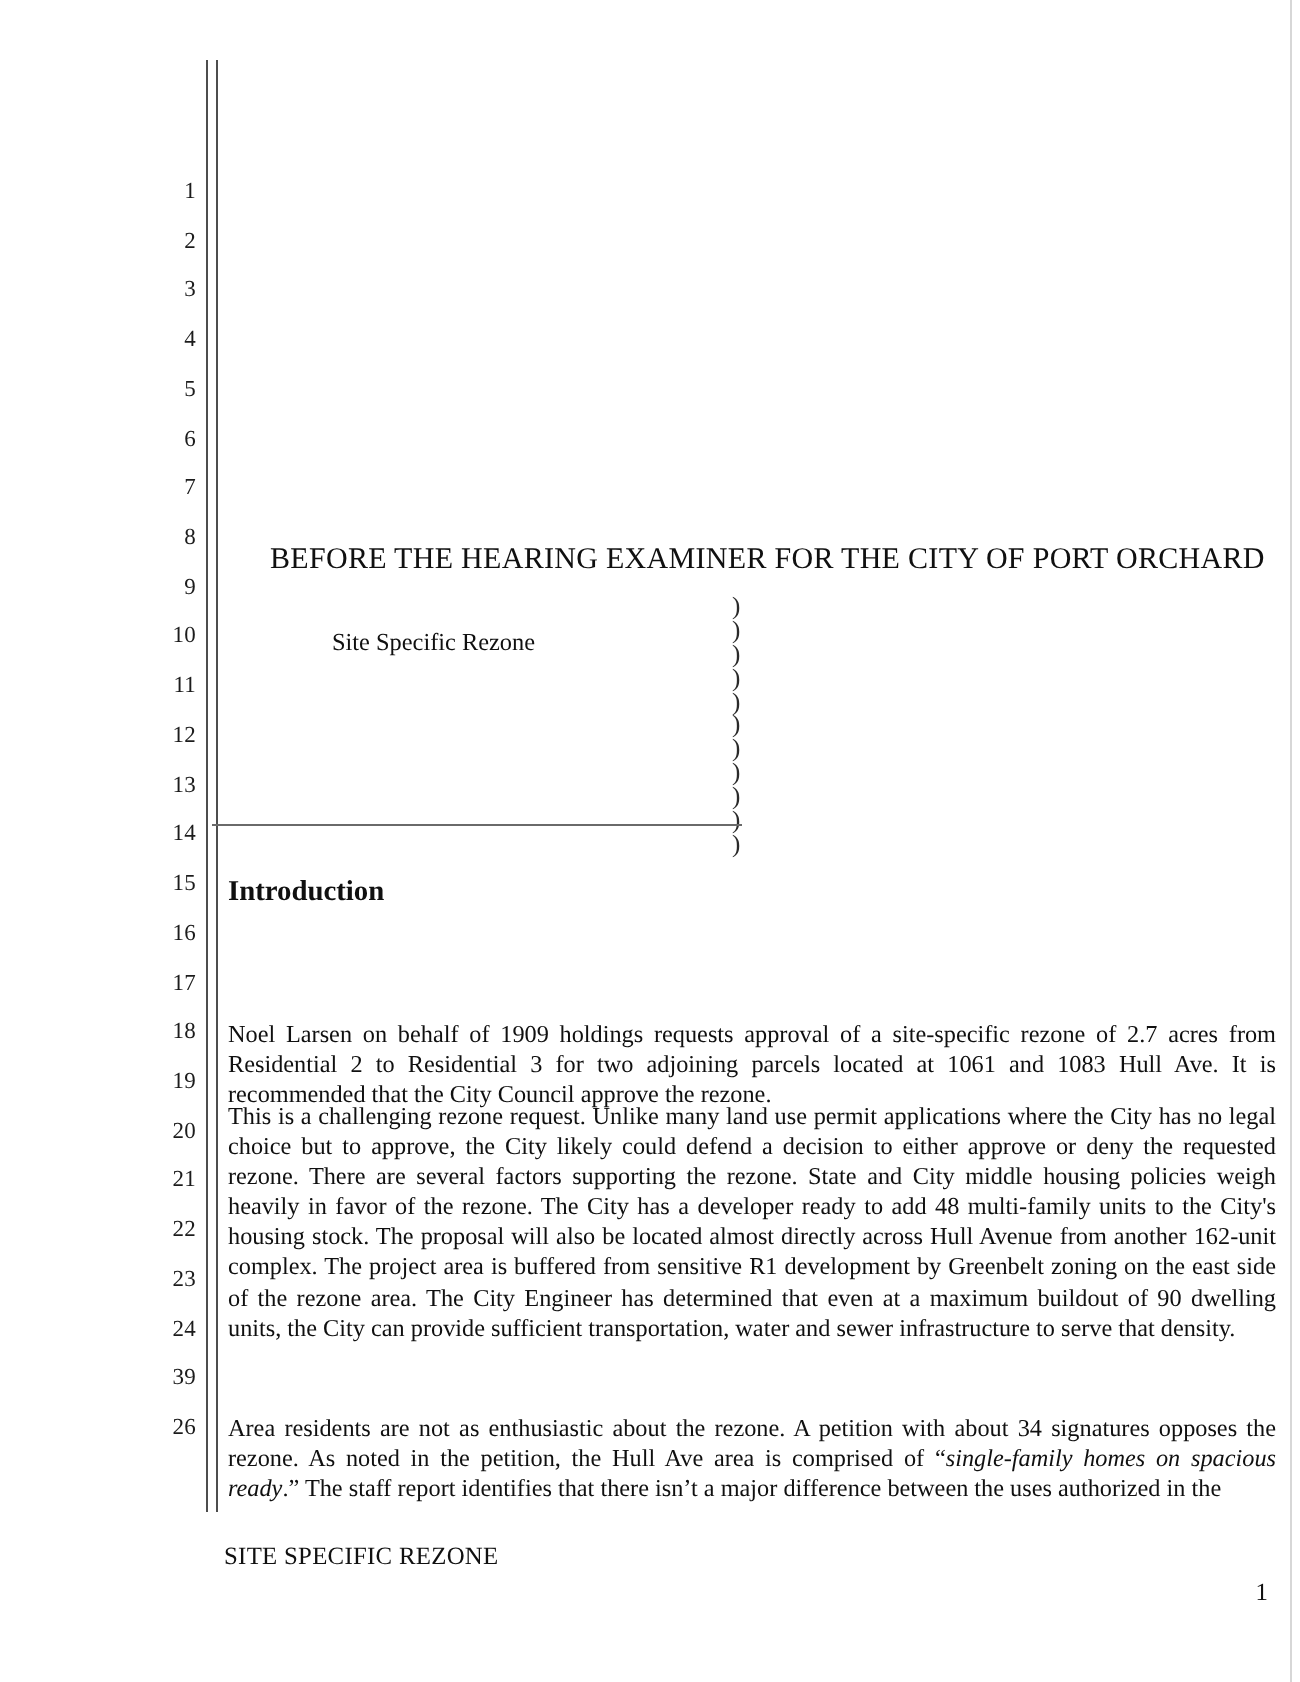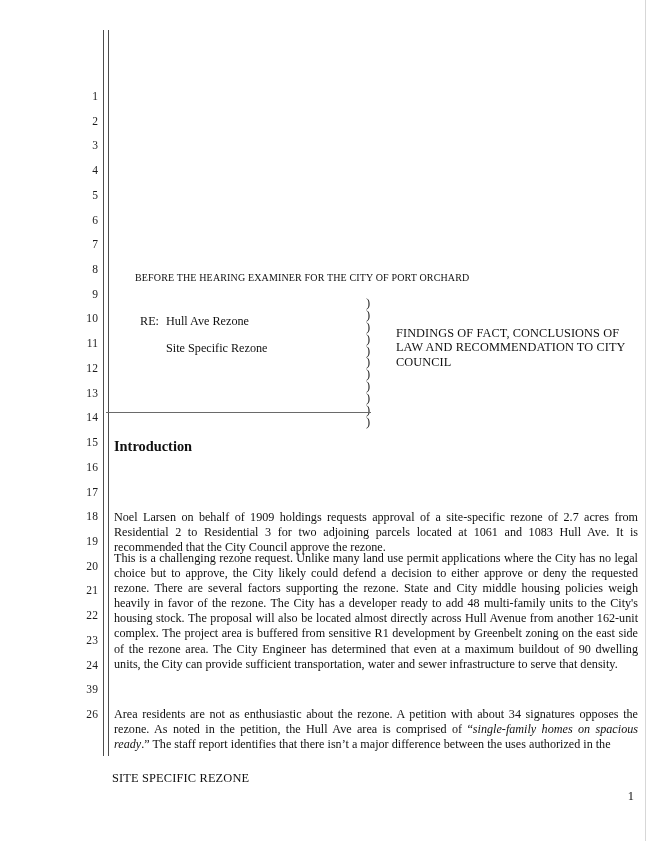--- a/index.html
+++ b/index.html
@@ -67,21 +67,21 @@
     left: 114px;
     top: 0;
     width: 524px;
   }
 
   
   #caption-title {
     position: absolute;
     left: 21px;
     top: 272px;
-    font-size: 10px;
+    font-size: 15px;
     letter-spacing: 0.15px;
     white-space: nowrap;
   }
 
   #caption-block {
     position: absolute;
     left: 0px;
     top: 298px;
     width: 524px;
     height: 116px;
@@ -218,43 +218,39 @@
       <div>26</div>
     </div>
 
   <div id="content">
 
     <div id="caption-title">BEFORE THE HEARING EXAMINER FOR THE CITY OF PORT ORCHARD</div>
 
     <div id="caption-block">
 
       <div id="caption-left">
-        <div class="caption-row">
-          <span class="caption-re-label">RE:</span><span>Hull Ave Rezone</span>
-        </div>
         <div class="caption-row caption-indent">
           <span>Site Specific Rezone</span>
         </div>
       </div>
 
       <div id="caption-parens">
           <div>)</div>
           <div>)</div>
           <div>)</div>
           <div>)</div>
           <div>)</div>
           <div>)</div>
           <div>)</div>
           <div>)</div>
           <div>)</div>
           <div>)</div>
           <div>)</div>
         </div>
 
-      <div id="caption-right">FINDINGS OF FACT, CONCLUSIONS OF LAW AND RECOMMENDATION TO CITY COUNCIL</div>
 
       <div id="caption-rule"></div>
     </div>
 
     <div id="section-heading">Introduction</div>
 
     <p class="para" id="para-1">Noel Larsen  on behalf of 1909 holdings requests approval of a site-specific rezone of 2.7 acres from Residential 2 to Residential 3 for two adjoining parcels located at 1061 and 1083 Hull Ave.  It is recommended that the City Council approve the rezone.</p>
 
     <p class="para" id="para-2">This is a challenging rezone request.  Unlike many land use permit applications where the City has no legal choice but to approve, the City likely could defend a decision to either approve or deny the requested rezone.   There are several factors supporting the rezone.  State and City middle housing policies weigh heavily in favor of the rezone.  The City has a developer ready to add 48 multi-family units to the City's housing stock.  The proposal will also be located almost directly across Hull Avenue from another 162-unit complex.   The project area is buffered from sensitive R1 development by Greenbelt zoning on the east side of the rezone area.  The City Engineer has determined that even at a maximum buildout of 90 dwelling units, the City can provide sufficient transportation, water and sewer infrastructure to serve that density.</p>
 

